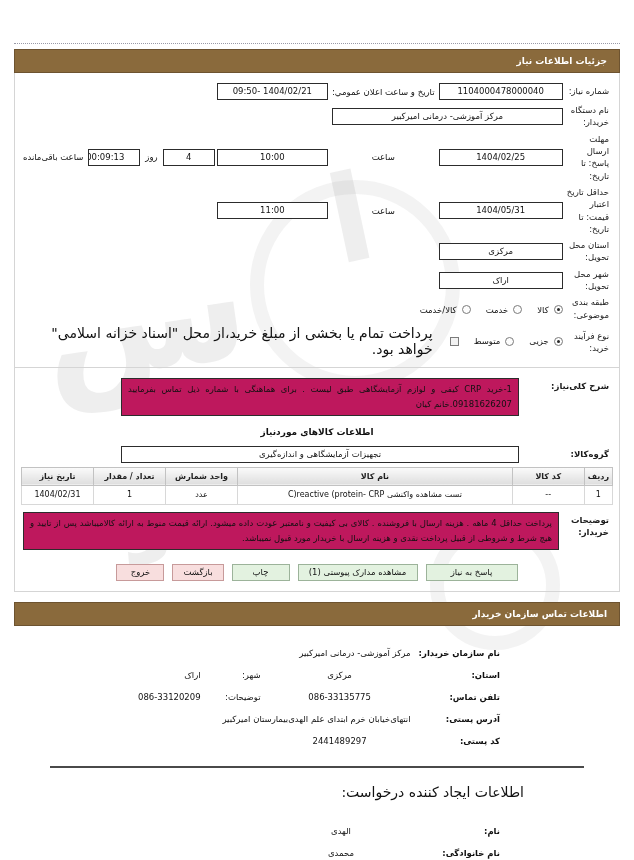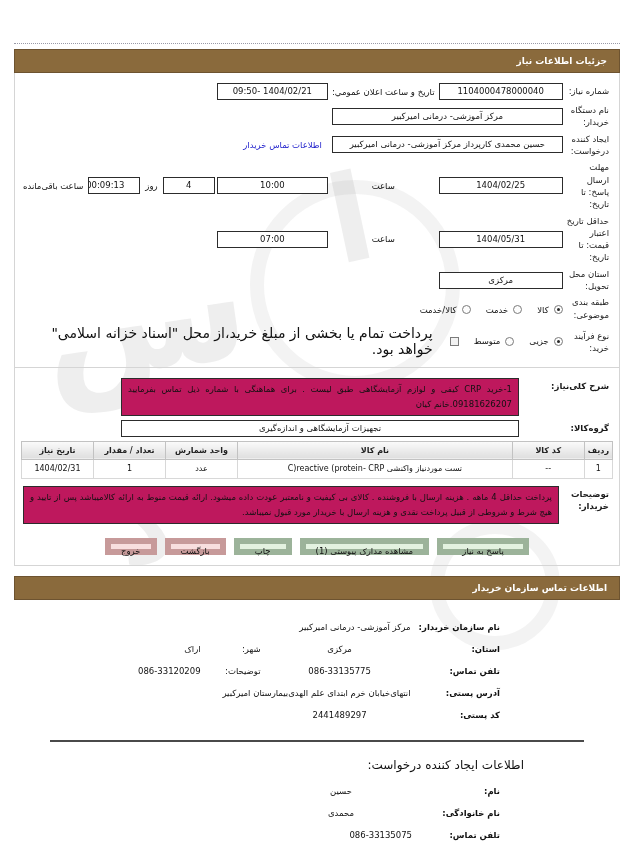--- a/index.html
+++ b/index.html
@@ -193,21 +193,21 @@
   
   .btns {
     display: flex;
     gap: 8px;
     justify-content: center;
     align-items: center;
     margin: 12px 0 4px 0;
     direction: rtl;
   }
   .btn {
-    border: 6px solid #0f766e;
+    border: 1px solid #0f766e;
     font-size: 8.5px;
     height: 17px;
     line-height: 15px;
     padding: 0 10px;
     cursor: pointer;
     text-align: center;
     white-space: nowrap;
     color: #111;
   }
   .btn.green { background: #e3f2e0; border-color: #9cb39a; }
@@ -224,22 +224,22 @@
   .c-lbl { text-align: right; width: 88px; font-weight: bold; color: #111; white-space: nowrap; }
   .c-val { text-align: right; color: #111; }
   .c-lbl2 { text-align: right; width: 60px; white-space: nowrap; }
 
   .hr-dark {
     border: none;
     border-top: 2px solid #4a4a4a;
     margin: 14px 30px 0 30px;
   }
   .req-title {
-    font-size: 12px;
-    margin: 16px 0 8px 0;
+    font-size: 14px;
+    margin: 16px 0 20px 0;
     text-align: right;
     padding-right: 90px;
   }
 </style>
 </head>
 <body>
 
 <div class="watermark">
   <div class="wm-circ wm-c1"></div>
   <div class="wm-circ wm-c2"></div>
@@ -269,29 +269,20 @@
         <td></td>
       </tr>
       <tr>
         <td class="lbl">نام دستگاه خريدار:</td>
         <td colspan="2">
               <span class="fld c">مرکز آموزشی- درمانی امیرکبیر</span>
             </td>
         <td colspan="2"></td>
       </tr>
       <tr>
-        <td class="lbl">ايجاد كننده درخواست:</td>
-        <td colspan="2">
-              <span class="fld c">حسین محمدی کارپرداز مرکز آموزشی- درمانی امیرکبیر</span>
-            </td>
-        <td colspan="2" style="text-align:right;padding-right:8px">
-          <a class="link">اطلاعات تماس خریدار</a>
-        </td>
-      </tr>
-      <tr>
         <td class="lbl">مهلت ارسال پاسخ: تا تاریخ:</td>
         <td style="width:165px">
               <span class="fld c">1404/02/25</span>
             </td>
         <td class="inline-lbl" style="width:30px">ساعت</td>
         <td style="width:58px">
               <span class="fld c">10:00</span>
             </td>
         <td style="padding:0">
           <div style="display:flex;align-items:center;gap:3px;justify-content:flex-start">
@@ -302,28 +293,35 @@
           </div>
         </td>
       </tr>
       <tr>
         <td class="lbl">حداقل تاریخ اعتبار قیمت: تا تاریخ:</td>
         <td>
               <span class="fld c">1404/05/31</span>
             </td>
         <td class="inline-lbl">ساعت</td>
         <td>
-              <span class="fld c">07:00</span>
+              <span class="fld c">11:00</span>
             </td>
         <td></td>
       </tr>
       <tr>
         <td class="lbl">استان محل تحویل:</td>
         <td>
               <span class="fld c">مرکزی</span>
+            </td>
+        <td colspan="3"></td>
+      </tr>
+      <tr>
+        <td class="lbl">شهر محل تحویل:</td>
+        <td>
+              <span class="fld c">اراک</span>
             </td>
         <td colspan="3"></td>
       </tr>
       <tr>
         <td class="lbl">طبقه بندی موضوعی:</td>
         <td colspan="4" style="padding-top:4px">
           <div class="radio-row">
             <span class="rad on"></span>
             <span class="opt-txt">کالا</span>
             <span class="rad"></span>
@@ -355,20 +353,21 @@
       <tbody>
           <tr>
         <td class="lbl lbl-b" style="vertical-align:top;padding-top:4px">شرح کلی‌نیاز:</td>
         <td style="padding-left:100px">
           <div class="box" style="min-height:30px">1-خرید CRP کیفی و لوازم آزمایشگاهی طبق لیست . برای هماهنگی با شماره ذیل تماس بفرمایید 09181626207.خانم کیان</div>
         </td>
       </tr>
     </tbody>
       </table>
 
+    <div class="subtitle">اطلاعات کالاهای موردنیاز</div>
 
     <table class="frm">
       <tbody>
           <tr>
         <td class="lbl lbl-b">گروه‌کالا:</td>
         <td style="padding-left:100px">
           <span class="fld c">تجهیزات آزمایشگاهی و اندازه‌گیری</span>
         </td>
       </tr>
     </tbody>
@@ -382,21 +381,21 @@
           <th>نام کالا</th>
           <th style="width:72px">واحد شمارش</th>
           <th style="width:72px">تعداد / مقدار</th>
           <th style="width:72px">تاریخ نیاز</th>
         </tr>
       </thead>
       <tbody>
         <tr>
           <td>1</td>
           <td>--</td>
-          <td>تست موردنیاز واکنشی C)reactive (protein- CRP</td>
+          <td>تست مشاهده واکنشی C)reactive (protein- CRP</td>
           <td>عدد</td>
           <td>1</td>
           <td>1404/02/31</td>
         </tr>
       </tbody>
     </table>
 
     <table class="frm" style="margin-top:5px">
       <tbody>
           <tr>
@@ -460,21 +459,21 @@
 
     <hr class="hr-dark">
 
     <div class="req-title">اطلاعات ایجاد کننده درخواست:</div>
 
     <table class="contact">
       <tbody>
           <tr>
         <td style="width:110px"></td>
         <td class="c-lbl" style="width:88px">نام:</td>
-        <td class="c-val" style="text-align:center;width:150px">حسین</td>
+        <td class="c-val" style="text-align:center;width:150px">الهدی</td>
         <td></td>
       </tr>
       <tr>
         <td></td>
         <td class="c-lbl">نام خانوادگی:</td>
         <td class="c-val" style="text-align:center">محمدی</td>
         <td></td>
       </tr>
       <tr>
         <td></td>

